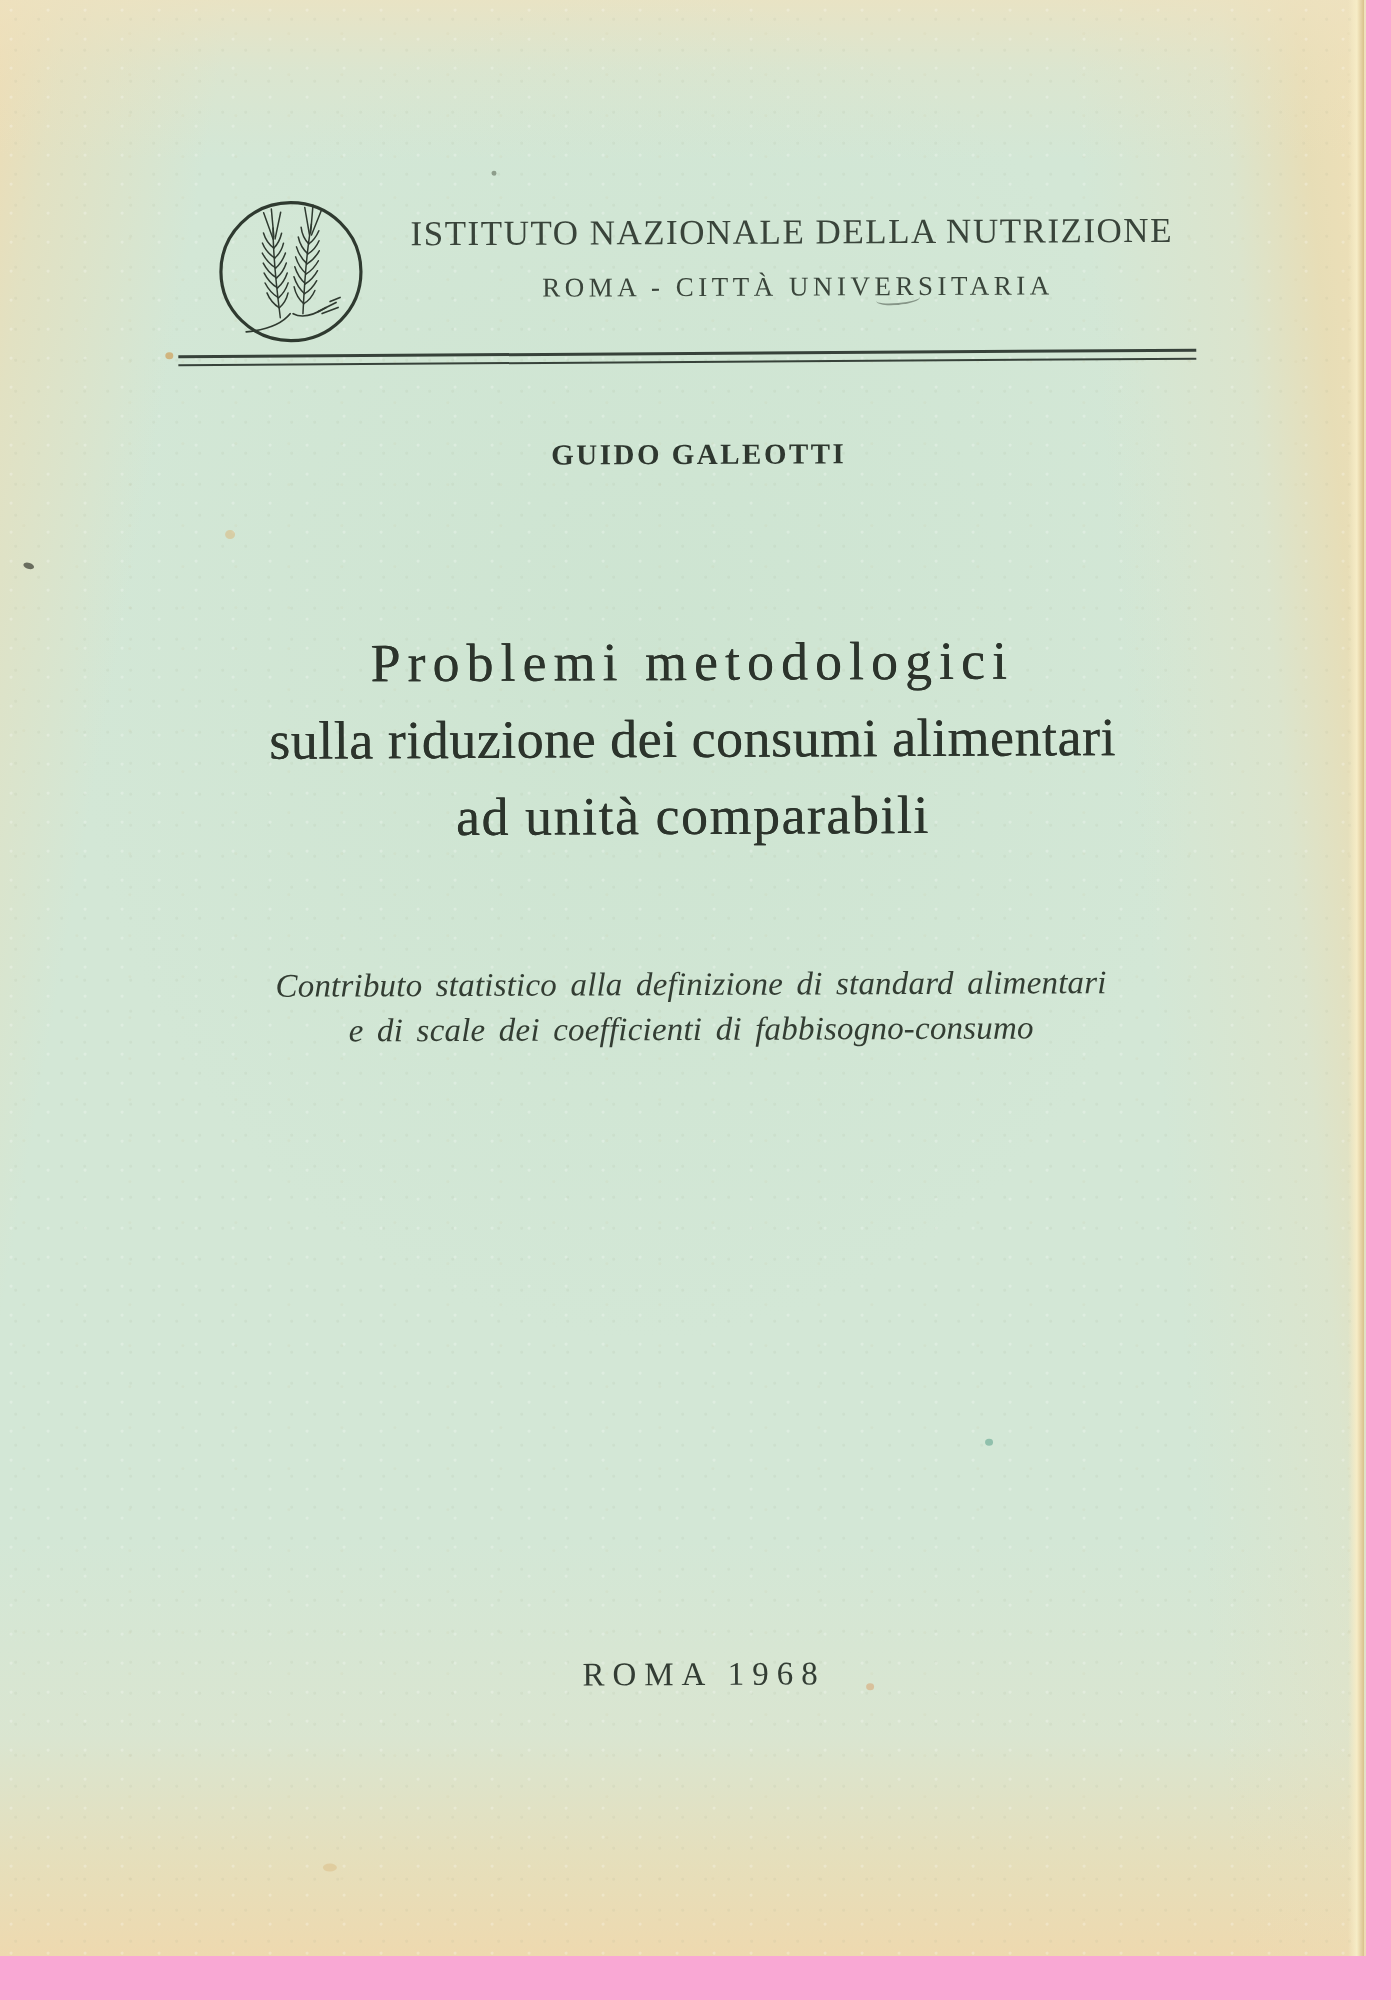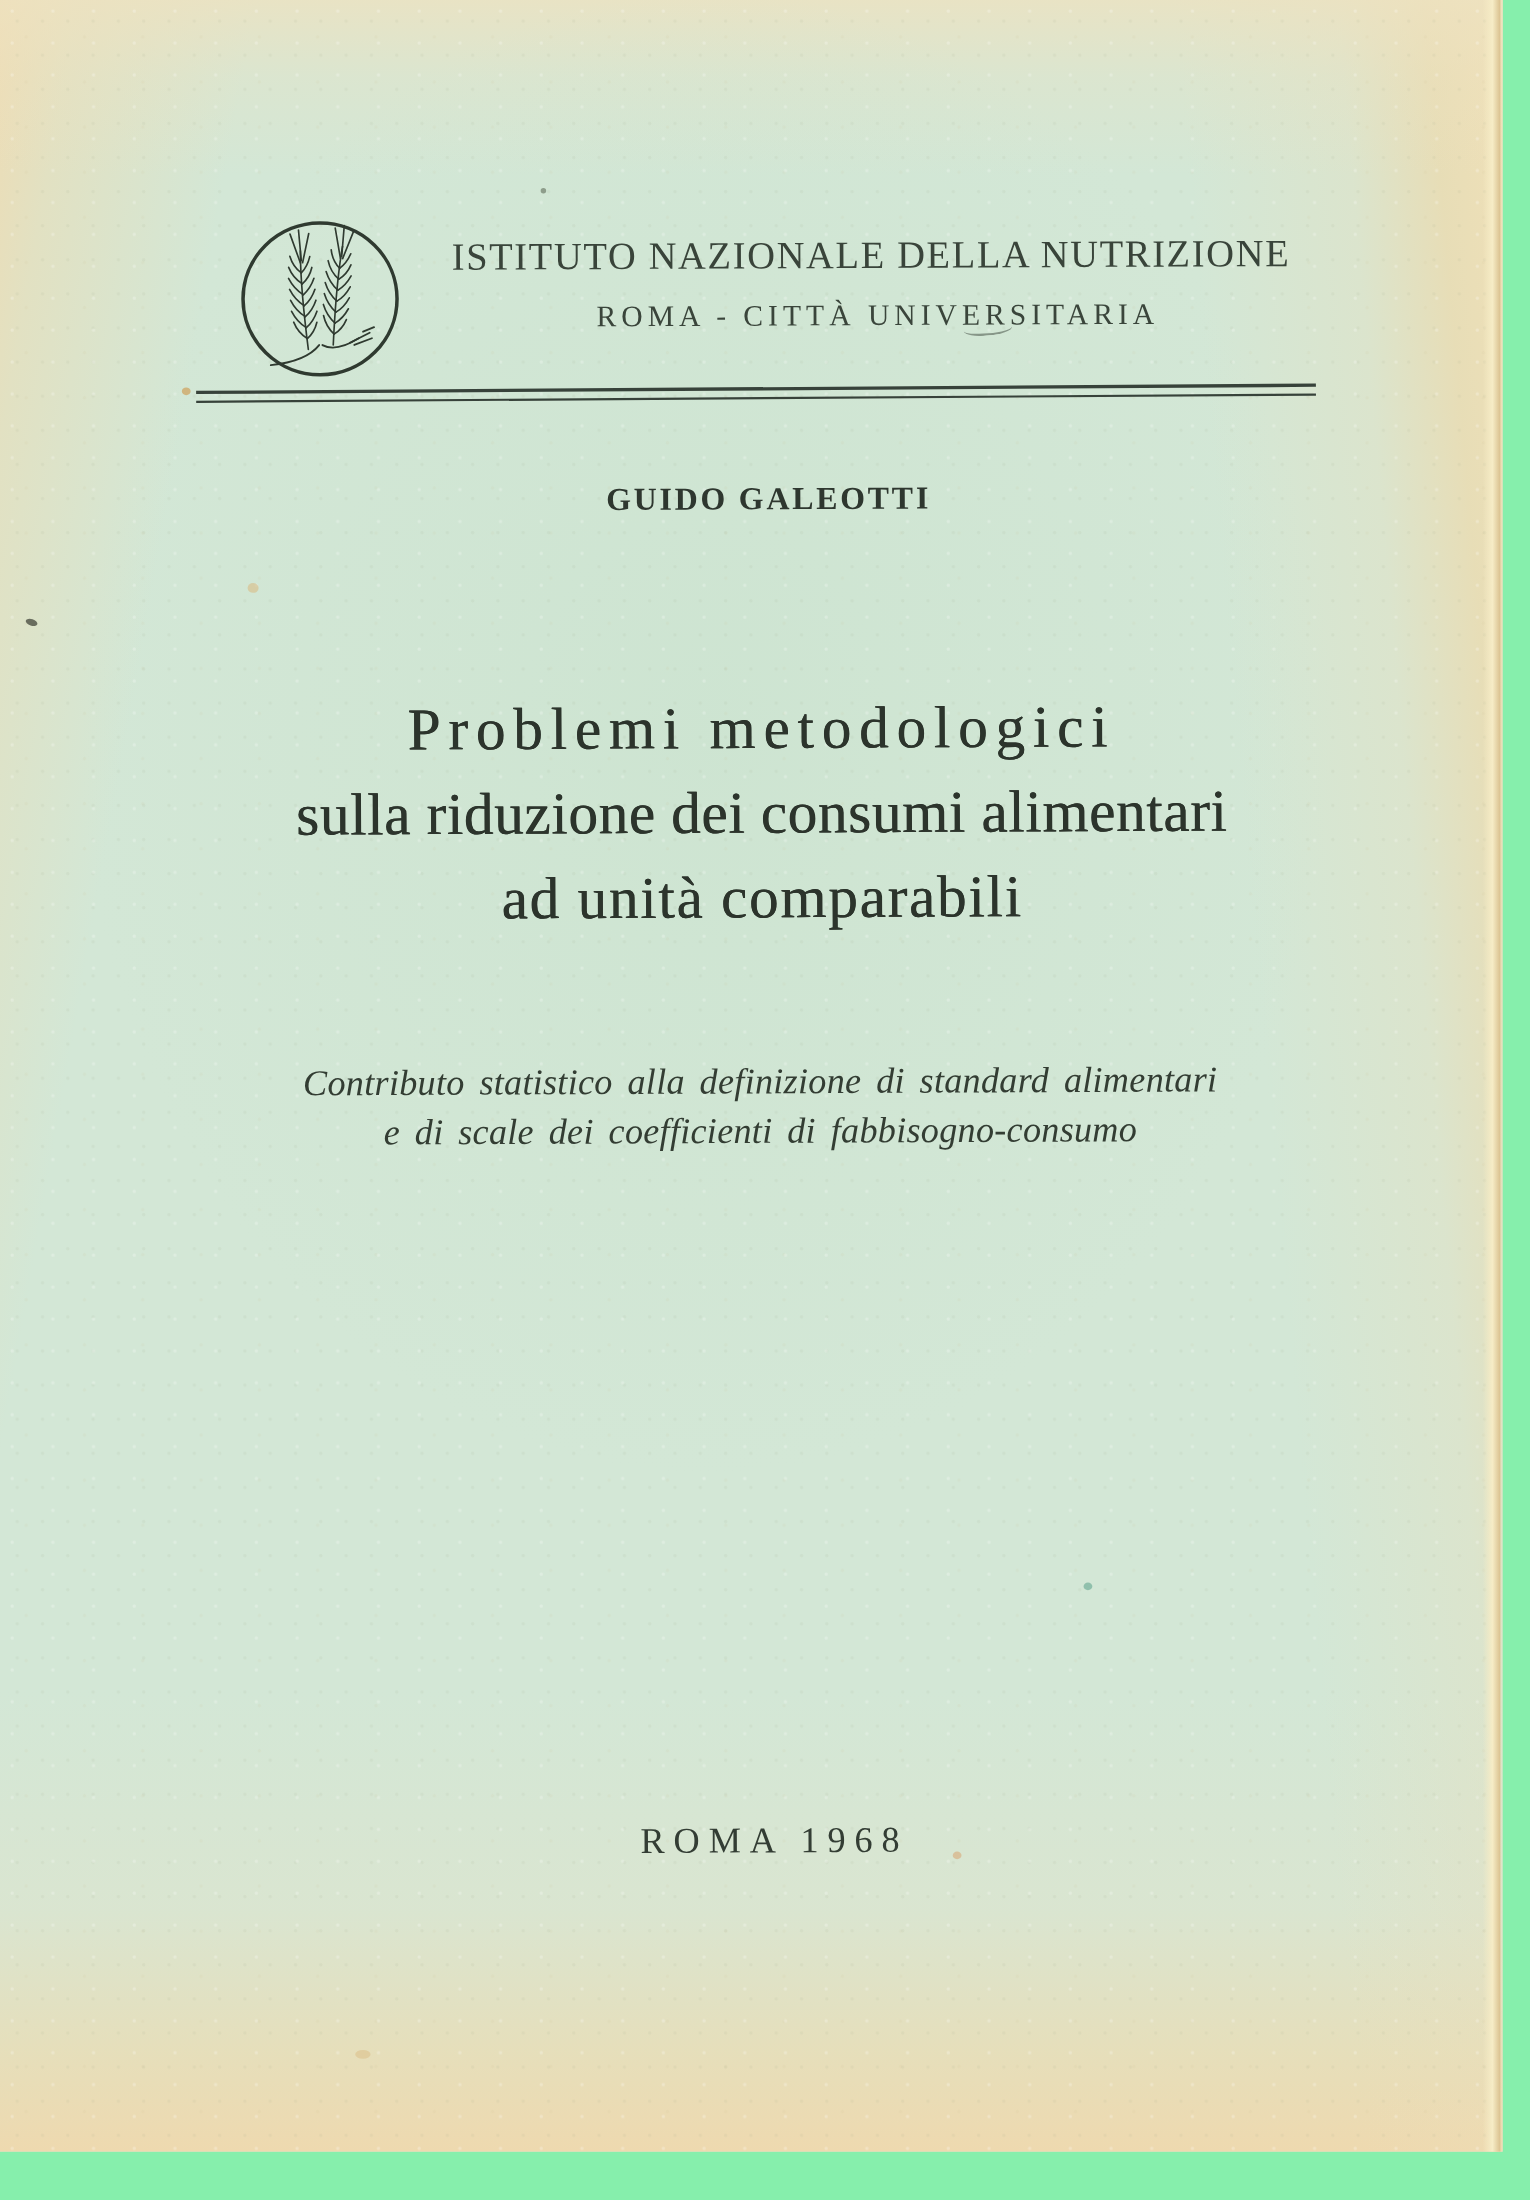--- a/index.html
+++ b/index.html
@@ -8,21 +8,21 @@
     width: 1391px;
     height: 2000px;
     overflow: hidden;
     background: #0b0b0e;
     font-family: "Liberation Serif", "DejaVu Serif", serif;
   }
   .scan {
     position: relative;
     width: 1391px;
     height: 2000px;
-    background: #86efac;
+    background: #f9a8d4;
   }
   
   .paper {
     position: absolute;
     left: 0;
     top: 0;
     width: 1366px;
     height: 1956px;
     background-color: #d3e7d6;
     background-image:

